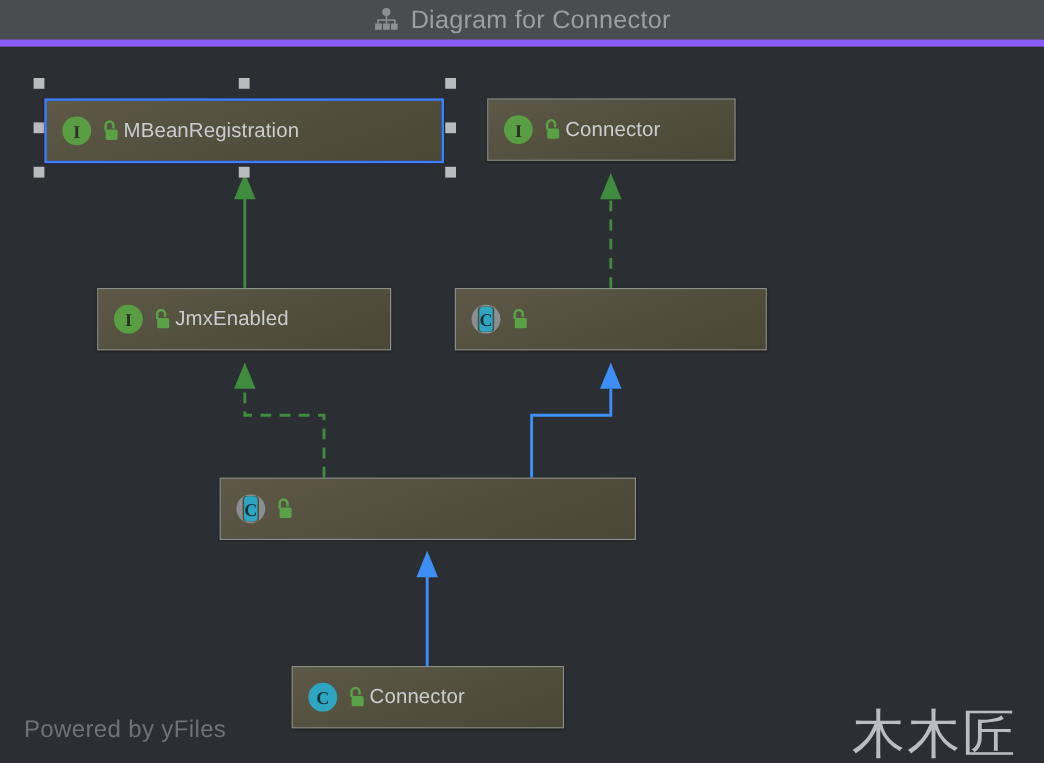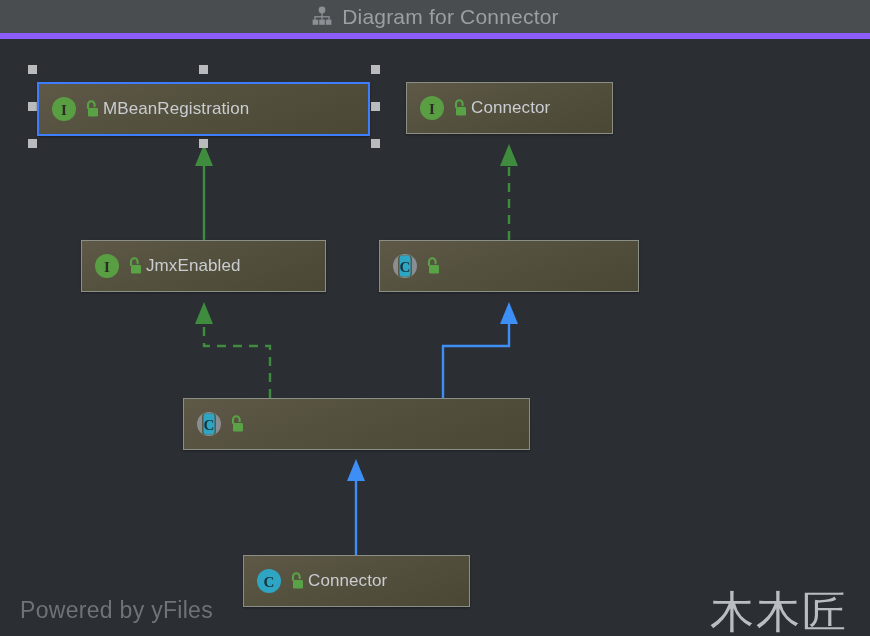--- a/index.html
+++ b/index.html
@@ -93,21 +93,21 @@
     height: 9px;
     background: #b9bbbd;
   }
 
   
   .yfiles {
     position: absolute;
     left: 20px;
     top: 558px;
     color: #6f7378;
-    font-size: 23px;
+    font-size: 20px;
     letter-spacing: .3px;
     white-space: nowrap;
   }
   .cjk-watermark {
     position: absolute;
     right: 22px;
     top: 544px;
     color: #b9bdc1;
     font-size: 44px;
     font-family: "DejaVu Sans", sans-serif;

